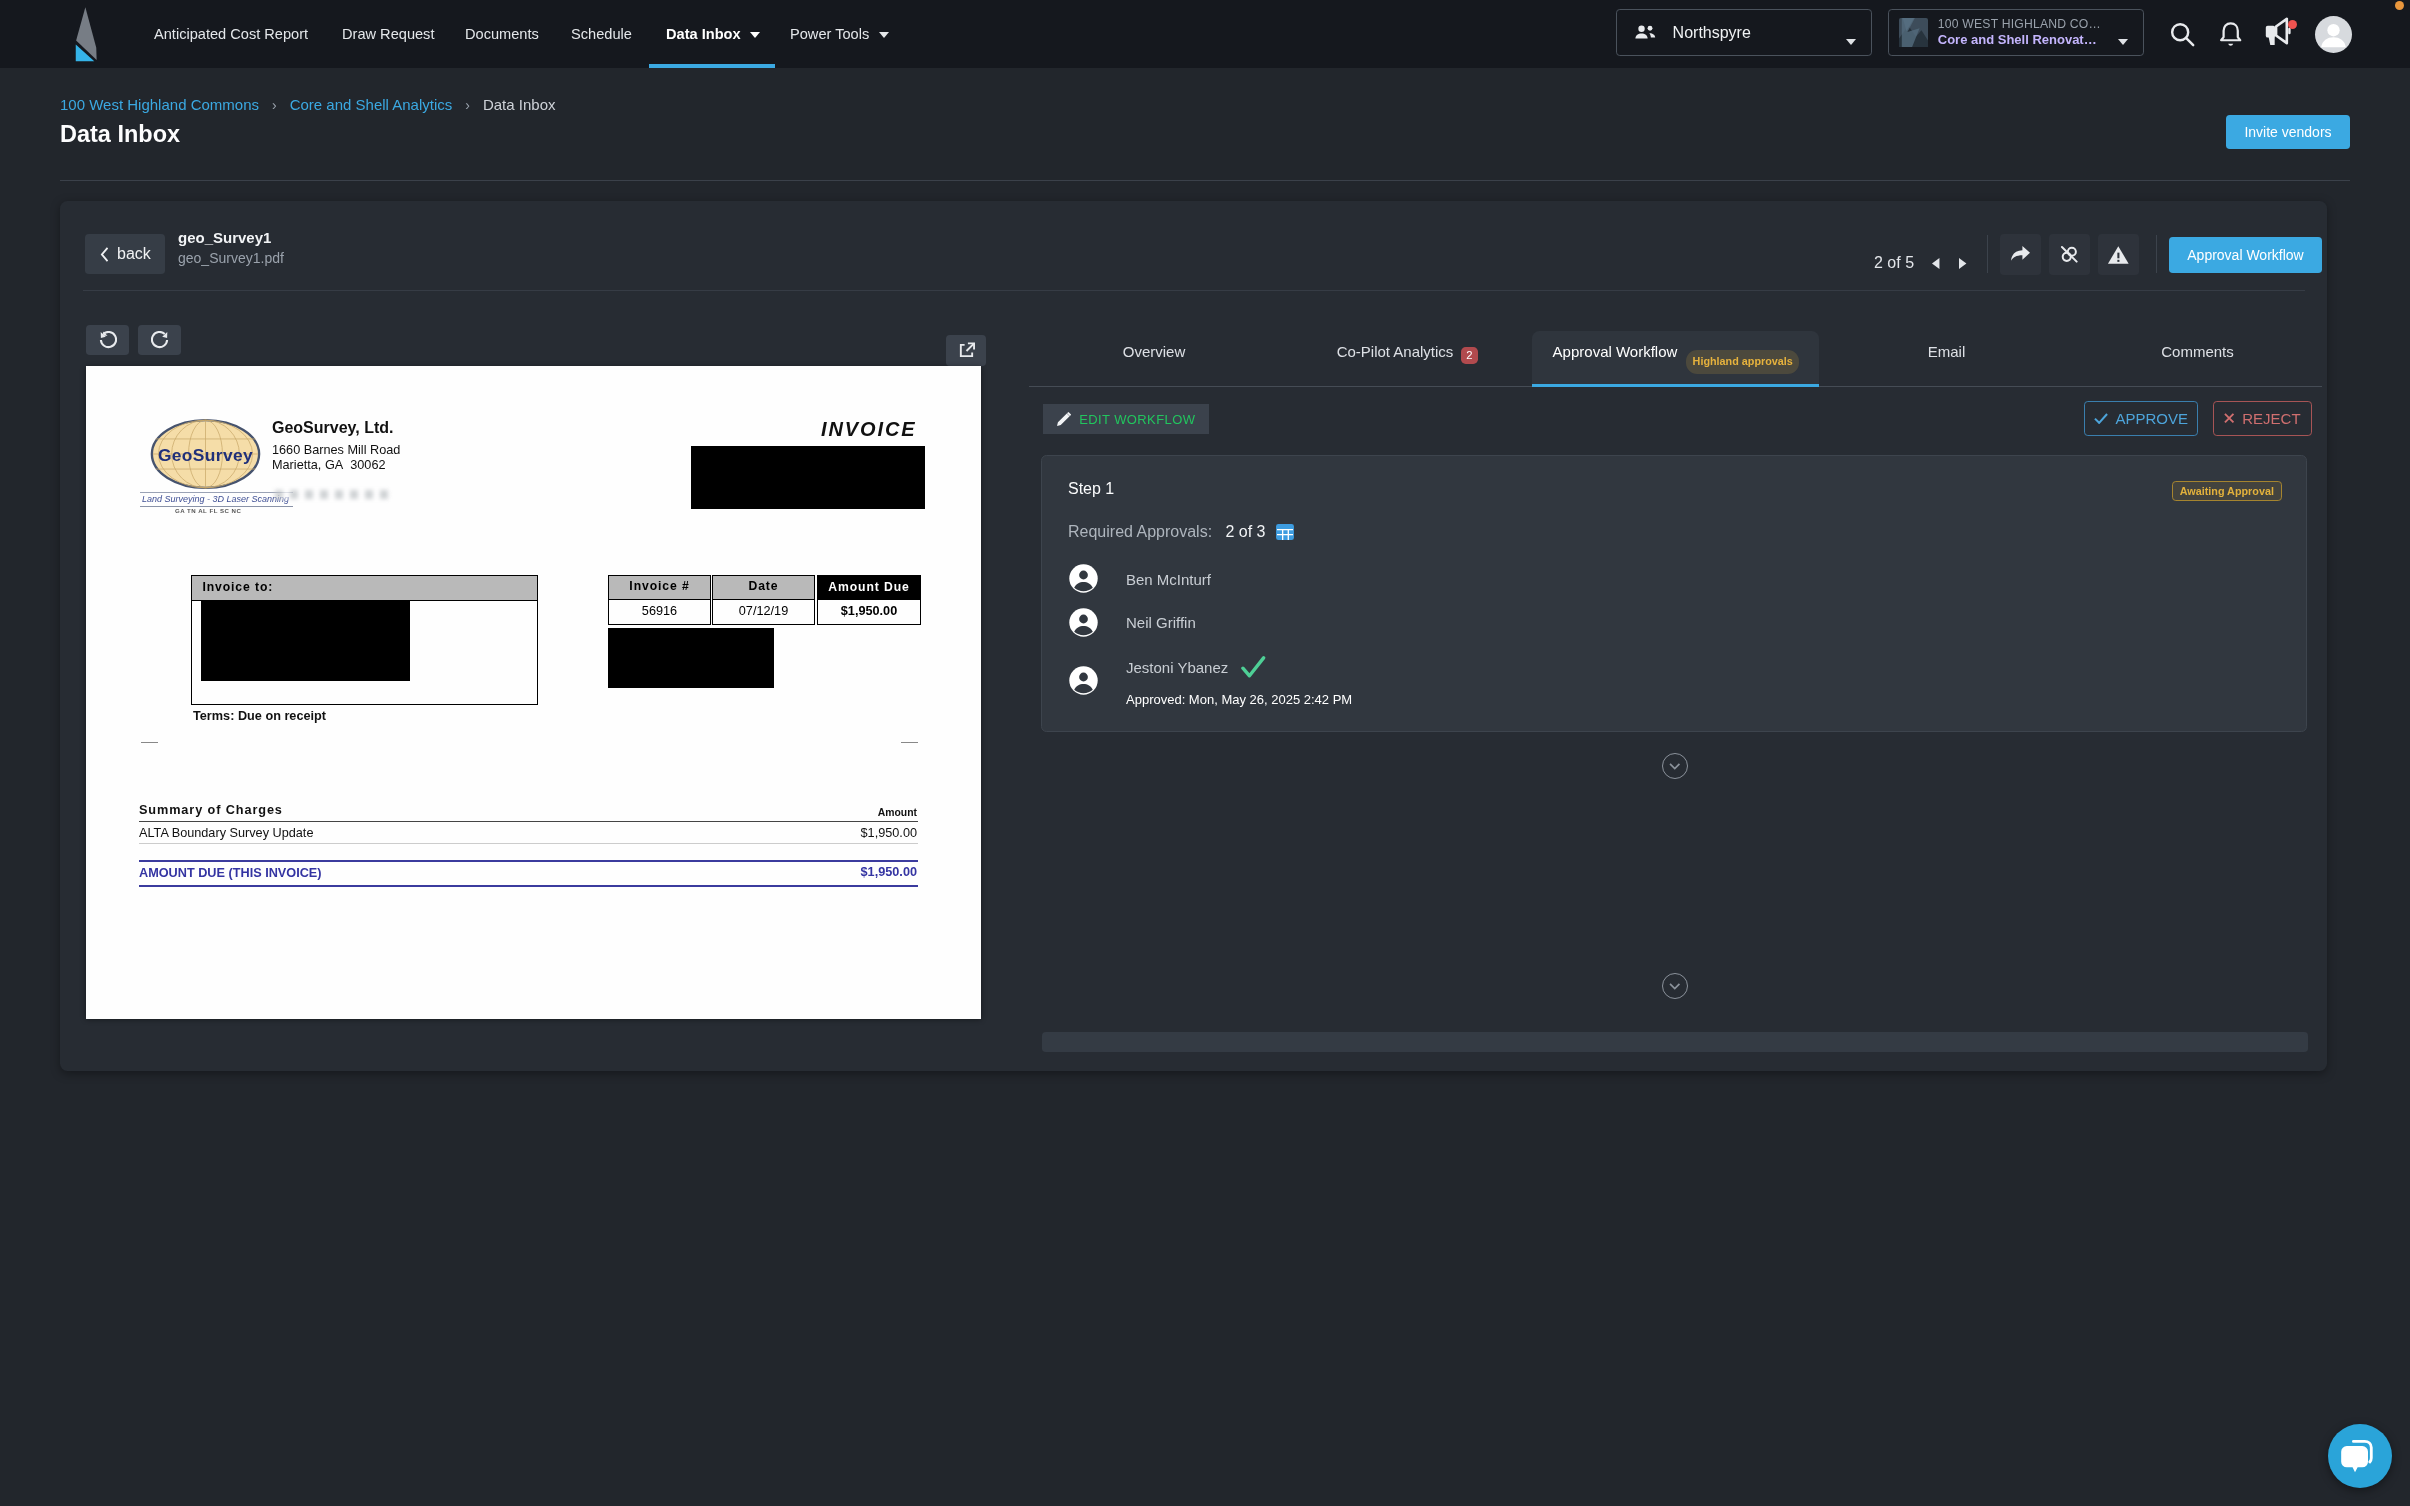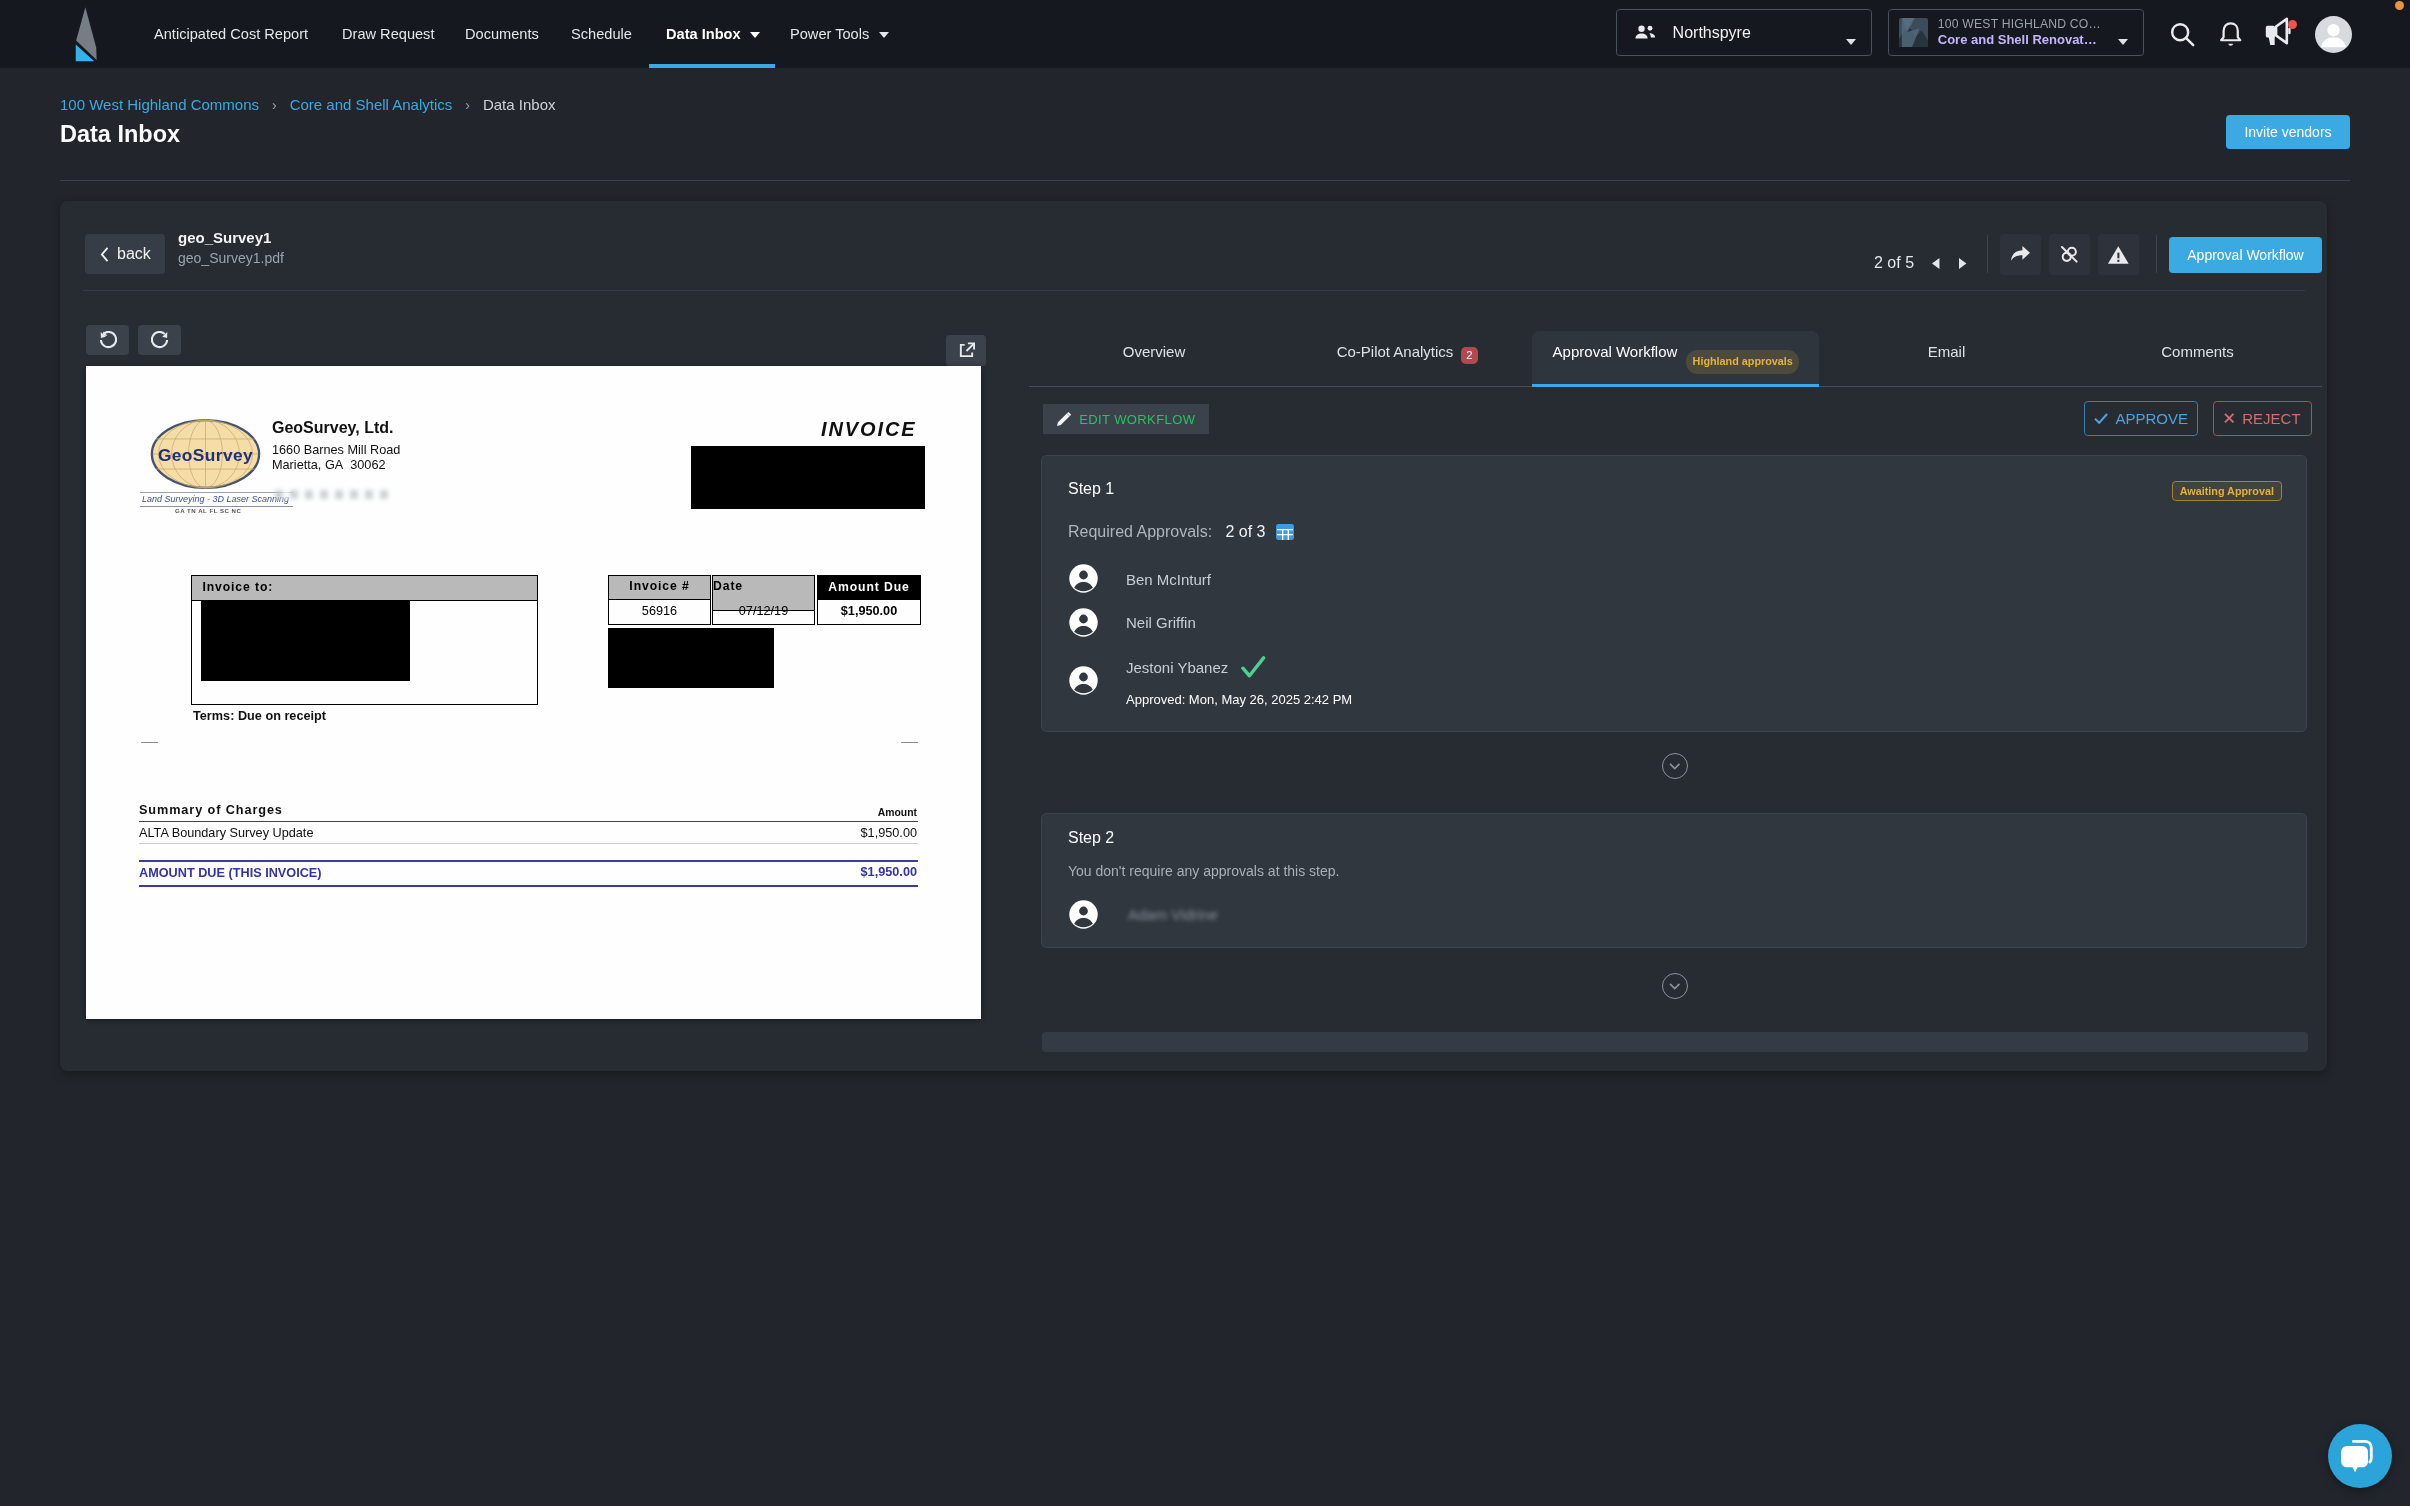--- a/index.html
+++ b/index.html
@@ -181,21 +181,21 @@
     <div class="abs" style="left:186px;top:77px;font-size:12.7px;color:#111">1660 Barnes Mill Road</div>
     <div class="abs" style="left:186px;top:92px;font-size:12.7px;color:#111">Marietta, GA&nbsp; 30062</div>
     <div class="abs" style="left:735px;top:52px;font-size:20px;font-weight:bold;font-style:italic;color:#111;letter-spacing:1.9px">INVOICE</div>
     <div class="abs" style="left:605px;top:80px;width:234px;height:63px;background:#000"></div>
     <div class="abs" style="left:105px;top:209px;width:347px;height:130px;border:1.9px solid #000">
       <div style="height:24.5px;background:#b9b9b9;border-bottom:1.9px solid #000;font-size:12.2px;font-weight:bold;color:#000;line-height:23.5px;padding-left:10.4px;letter-spacing:0.9px">Invoice to:</div>
     </div>
     <div class="abs" style="left:115px;top:235px;width:209px;height:80px;background:#000"></div>
     <div class="abs" style="left:107px;top:343px;font-size:12.7px;font-weight:bold;color:#111">Terms: Due on receipt</div>
     <div class="abs" style="left:522px;top:209px;width:103px;height:24.5px;background:#b9b9b9;border:1.9px solid #000;font-size:12.2px;font-weight:bold;text-align:center;line-height:21.7px;letter-spacing:0.9px">Invoice #</div>
-    <div class="abs" style="left:626px;top:209px;width:103px;height:36px;background:#b9b9b9;border:1.9px solid #000;font-size:12.2px;font-weight:bold;text-align:left;line-height:21.7px;letter-spacing:0.9px">Date</div>
+    <div class="abs" style="left:626px;top:209px;width:103px;height:25px;background:#b9b9b9;border:1.9px solid #000;font-size:12.2px;font-weight:bold;text-align:center;line-height:21.7px;letter-spacing:0.9px">Date</div>
     <div class="abs" style="left:731px;top:209px;width:104px;height:24.5px;background:#000;color:#fff;font-size:12.2px;font-weight:bold;text-align:center;line-height:24.5px;letter-spacing:0.9px">Amount Due</div>
     <div class="abs" style="left:522px;top:234px;width:103px;height:25.4px;border:1.9px solid #000;border-top:none;font-size:12.7px;text-align:center;line-height:23.5px">56916</div>
     <div class="abs" style="left:626px;top:234px;width:103px;height:25.4px;border:1.9px solid #000;border-top:none;font-size:12.7px;text-align:center;line-height:23.5px">07/12/19</div>
     <div class="abs" style="left:731px;top:234px;width:104px;height:25.4px;border:1.9px solid #000;border-top:none;font-size:12.7px;font-weight:bold;text-align:center;line-height:23.5px">$1,950.00</div>
     <div class="abs" style="left:522px;top:262px;width:166px;height:60px;background:#000"></div>
     <div class="abs" style="left:55px;top:376px;width:17px;height:1.4px;background:#888"></div>
     <div class="abs" style="left:815px;top:376px;width:17px;height:1.4px;background:#888"></div>
     <div class="abs" style="left:53px;top:437px;font-size:12.7px;font-weight:bold;color:#111;letter-spacing:0.9px">Summary of Charges</div>
     <div class="abs" style="left:643px;top:441px;width:188px;font-size:10.4px;font-weight:bold;color:#111;text-align:right">Amount</div>
     <div class="abs" style="left:53px;top:455px;width:779px;height:0.9px;background:#444"></div>
@@ -263,30 +263,20 @@
         </svg></div>
     <div class="abs" style="left:84px;top:203px;font-size:15px;color:#c9ced4">Jestoni Ybanez</div>
     <svg class="abs" style="left:199px;top:200px" width="24.5" height="22.6" viewBox="0 0 26 24">
         <path d="M2 13l7 8L24 2" fill="none" stroke="#4ecf96" stroke-width="3.6" stroke-linecap="round" stroke-linejoin="round"></path>
       </svg>
     <div class="abs" style="left:84px;top:236px;font-size:13px;color:#ffffff">Approved: Mon, May 26, 2025 2:42 PM</div>
   </div>
   <div class="chev" style="top:552px"><svg width="23.5" height="23.5" viewBox="0 0 25 25">
         <path d="M7.5 10.5l5 5 5-5" fill="none" stroke="#8b929b" stroke-width="1.8"></path>
       </svg></div>
-  <div class="stepcard" style="top:612px;height:135px">
-    <div class="abs" style="left:26px;top:15px;font-size:16px;color:#fbfcfd">Step 2</div>
-    <div class="abs" style="left:26px;top:49px;font-size:14px;color:#a8afb8">You don't require any approvals at this step.</div>
-    <div class="avatar" style="left:26px;top:85px"><svg width="31" height="31" viewBox="0 0 24 24">
-          <circle cx="12" cy="12" r="11" fill="#fff"></circle>
-          <circle cx="12" cy="9.3" r="3.4" fill="#31373f"></circle>
-          <path d="M4.8 19.2c1.3-3 4.2-4.5 7.2-4.5s5.9 1.5 7.2 4.5a11 11 0 0 1-14.4 0z" fill="#31373f"></path>
-        </svg></div>
-    <div class="abs" style="left:86px;top:92px;font-size:15px;color:#89909a;filter:blur(2.1px)">Adam Vidrine</div>
-  </div>
   <div class="chev" style="top:772px"><svg width="23.5" height="23.5" viewBox="0 0 25 25">
         <path d="M7.5 10.5l5 5 5-5" fill="none" stroke="#8b929b" stroke-width="1.8"></path>
       </svg></div>
   <div id="botbar"></div>
 </div>
 <div class="abs" style="left:2328px;top:1424px;width:64px;height:64px;border-radius:50%;background:#2aa4d9;box-shadow:0 2.8px 9.4px rgba(0,0,0,0.4)">
   <svg width="64" height="64" viewBox="0 0 68 68">
     <path d="M27 18.5h12c4 0 7 2.7 7 6.5v11c0 1.8-.6 3.2-1.6 4.4" fill="none" stroke="#fff" stroke-width="3" stroke-linecap="round"></path>
     <path d="M20 23.5h16.5a6 6 0 0 1 6 6v10.5a6 6 0 0 1-6 6h-5l-2.8 5.2-2.6-5.2h-6.1a6 6 0 0 1-6-6V29.5a6 6 0 0 1 6-6z" fill="#fff"></path>
   </svg>

